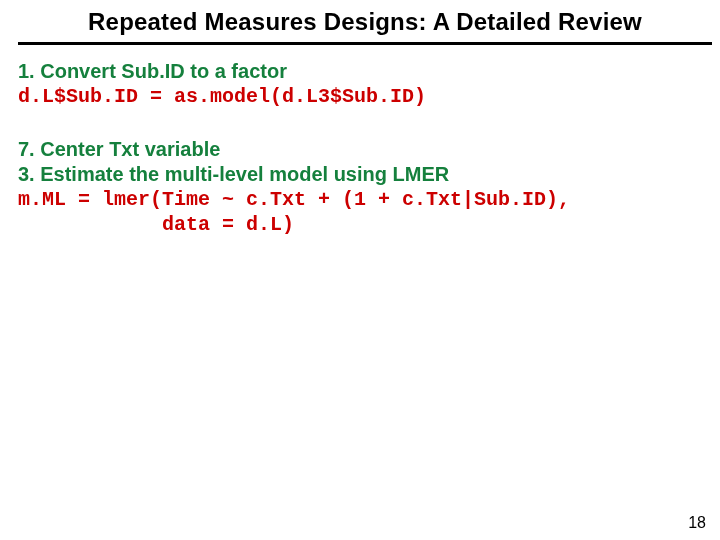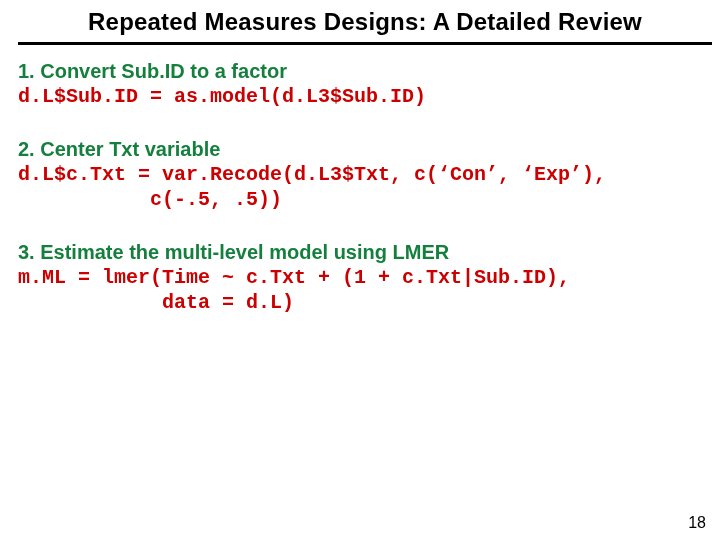--- a/index.html
+++ b/index.html
@@ -64,22 +64,20 @@
 <body>
 
 <div class="slide">
 
   <div class="title">Repeated Measures Designs:  A Detailed Review</div>
   <hr class="title-rule">
 
   <div class="step-head">1.  Convert Sub.ID to a factor</div>
   <div class="code">d.L$Sub.ID = as.model(d.L3$Sub.ID)</div>
 
-  <div class="step-head">2.  Center Txt variable</div>
-  <div class="code">d.L$c.Txt = var.Recode(d.L3$Txt, c(‘Con’, ‘Exp’),
-           c(-.5, .5))</div>
+  <div class="step-head">7.  Center Txt variable</div>
 
   <div class="step-head">3.  Estimate the multi-level model using LMER</div>
   <div class="code last">m.ML = lmer(Time ~ c.Txt + (1 + c.Txt|Sub.ID),
             data = d.L)</div>
 
   <div class="page-num">18</div>
 </div>
 
 </body></html>

